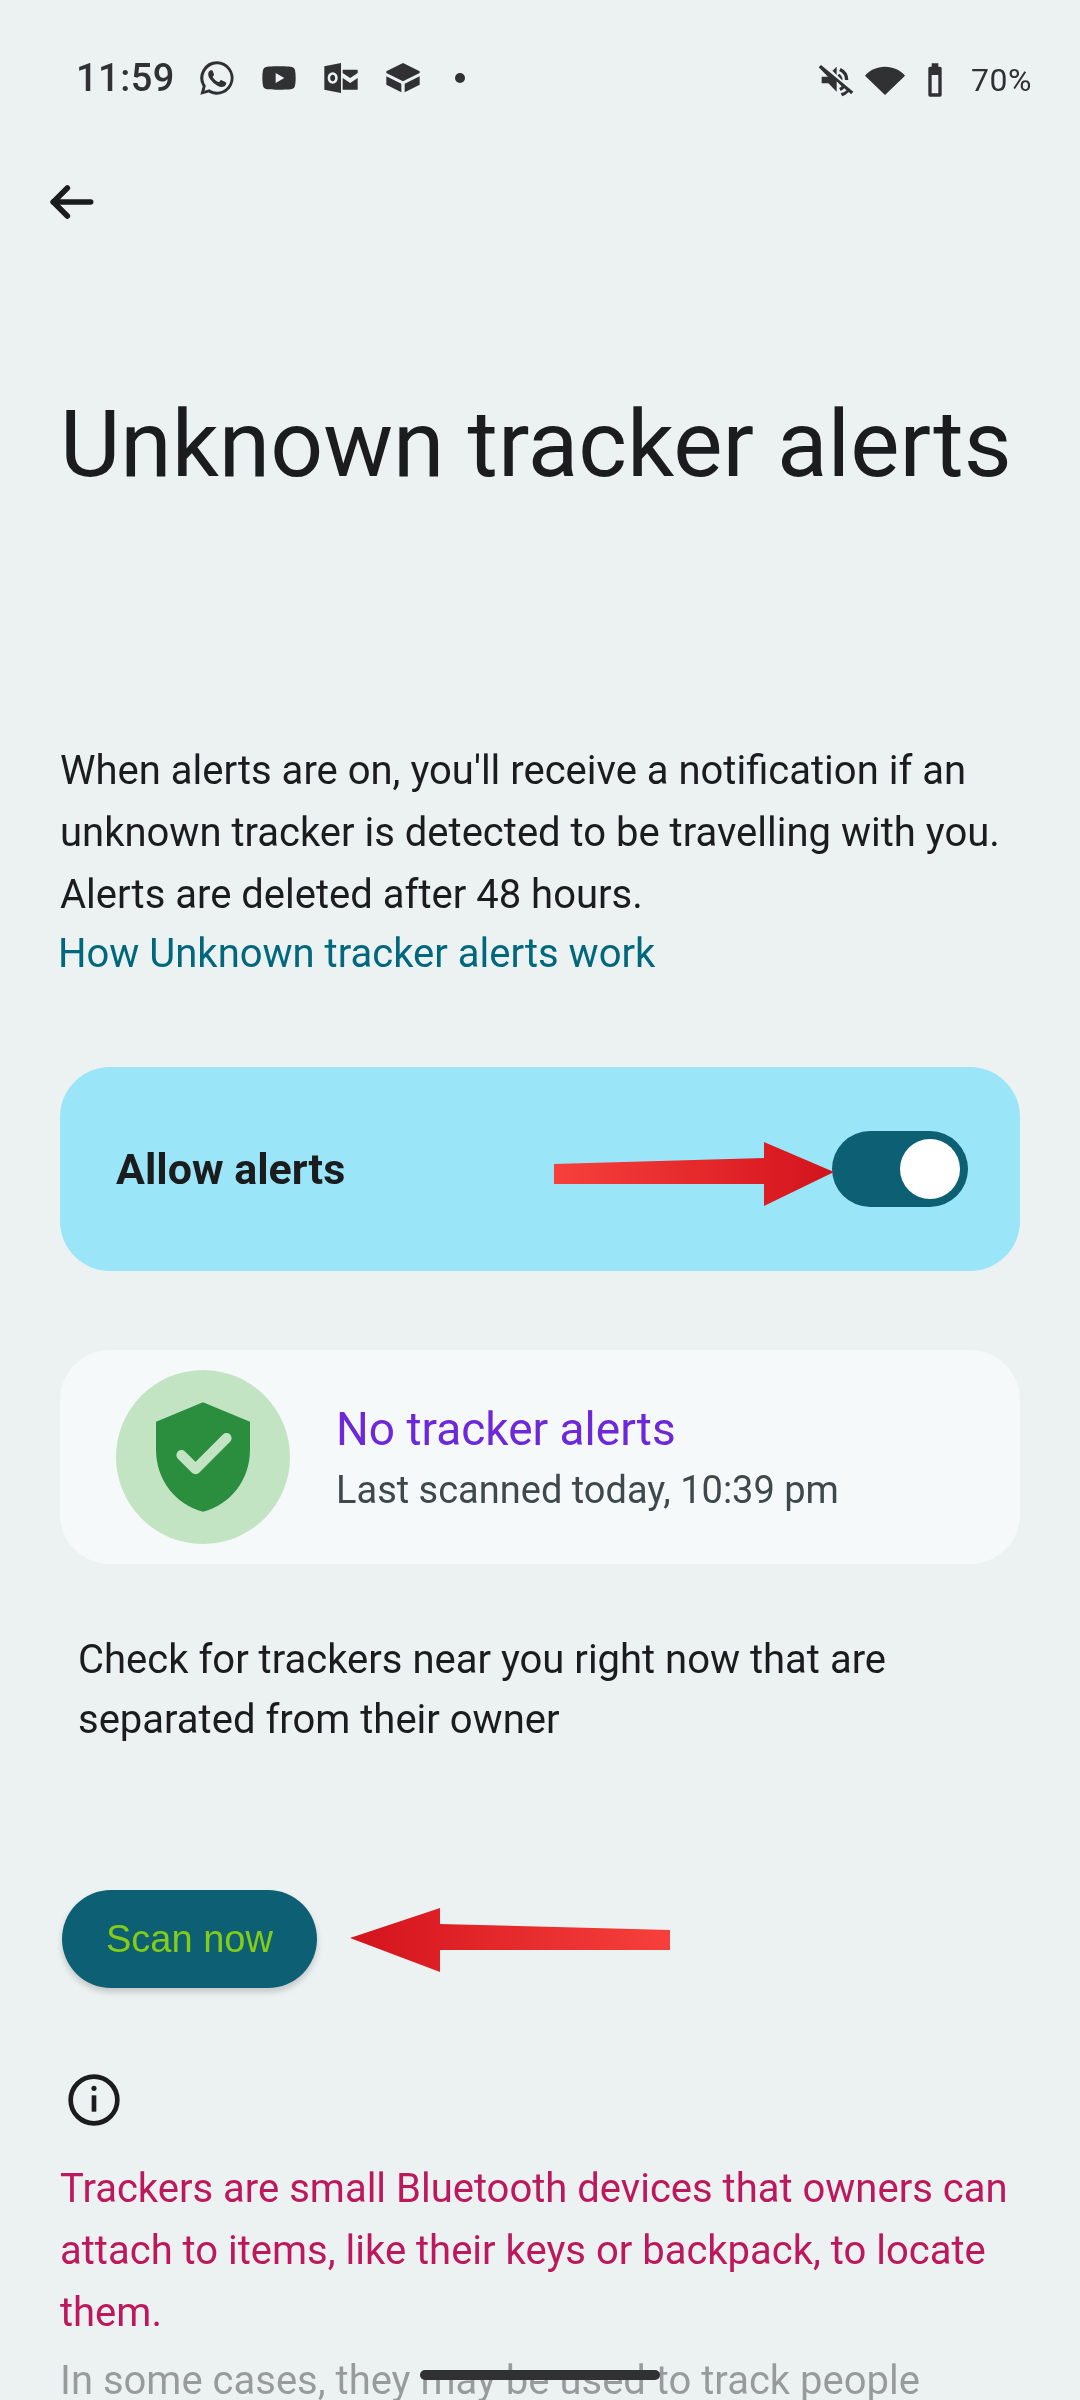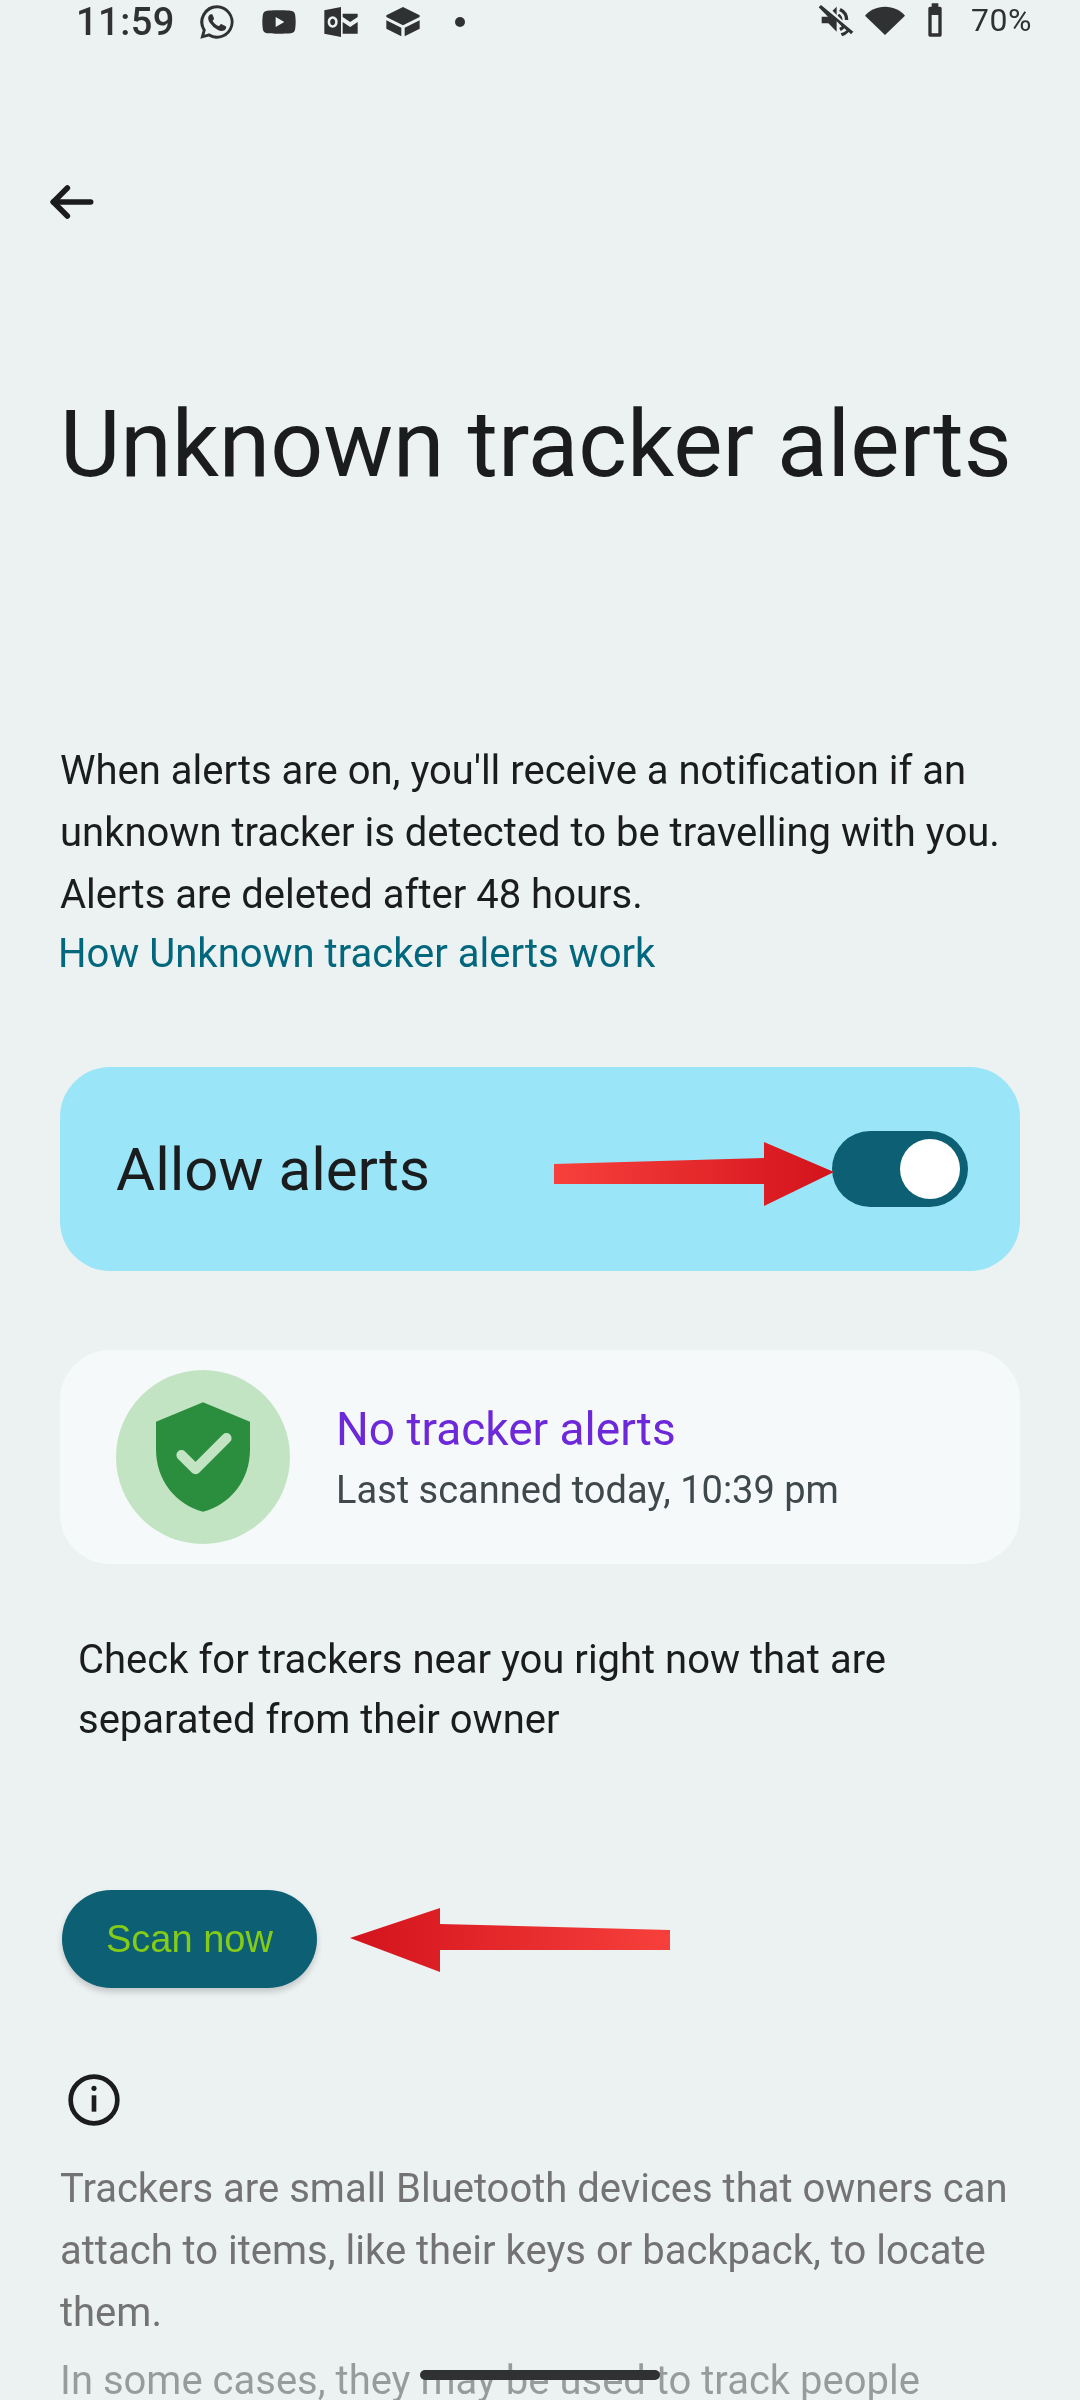--- a/index.html
+++ b/index.html
@@ -9,21 +9,21 @@
     font-family: Roboto, "Noto Sans", Arial, sans-serif;
     color: #1a1c1e;
     position: relative;
     overflow: hidden;
   }
 
   
   .status-bar {
     position: absolute; top: 0; left: 0; right: 0;
     height: 100px;
-    display: flex; align-items: flex-start; justify-content: space-between;
+    display: flex; align-items: flex-end; justify-content: space-between;
     padding: 0 48px 0 76px;
     color: #2f3133;
   }
   .status-left { display: flex; align-items: center; gap: 22px; }
   .status-right { display: flex; align-items: center; gap: 10px; }
   .time { font-size: 38px; font-weight: 500; letter-spacing: 0.5px; }
   .sicon { display: inline-flex; align-items: center; justify-content: center; }
   .sicon svg { width: 40px; height: 40px; fill: #2f3133; }
   .dot { width: 10px; height: 10px; background: #2f3133; border-radius: 50%; margin-left: 10px; }
   .batt-text { font-size: 32px; font-weight: 400; margin-left: 6px; letter-spacing: 0.5px; }
@@ -58,21 +58,21 @@
   }
 
   
   .card1 {
     position: absolute; left: 60px; right: 60px; top: 1067px;
     height: 204px; border-radius: 50px;
     background: #9ae5f8;
     display: flex; align-items: center; justify-content: space-between;
     padding: 0 52px 0 56px;
   }
-  .card1 .label { font-size: 60px; color: #1a1c1e; }
+  .card1 .label { font-size: 43px; color: #1a1c1e; font-weight: bold; }
 
   .toggle {
     width: 136px; height: 76px; border-radius: 38px;
     background: #0d5f74; position: relative; cursor: pointer;
   }
   .toggle .knob {
     position: absolute; right: 8px; top: 8px;
     width: 60px; height: 60px; border-radius: 50%;
     background: #ffffff;
   }
@@ -118,21 +118,21 @@
   
   .arrow2 { position: absolute; left: 350px; top: 1908px; width: 320px; height: 64px; pointer-events: none; }
 
   
   .info-icon {
     position: absolute; left: 66px; top: 2072px;
     width: 56px; height: 56px;
   }
   .info-text {
     position: absolute; left: 60px; right: 60px; top: 2158px;
-    font-size: 40px; line-height: 1.55; color: #737373;
+    font-size: 40px; line-height: 1.55; color: #be185d;
   }
   .info-text2 {
     position: absolute; left: 60px; right: 60px; top: 2350px;
     font-size: 40px; line-height: 1.55; color: #1a1c1e;
     opacity: 0.4; white-space: nowrap; overflow: hidden;
   }
 
   
   .handle {
     position: absolute; bottom: 20px; left: 50%; transform: translateX(-50%);

